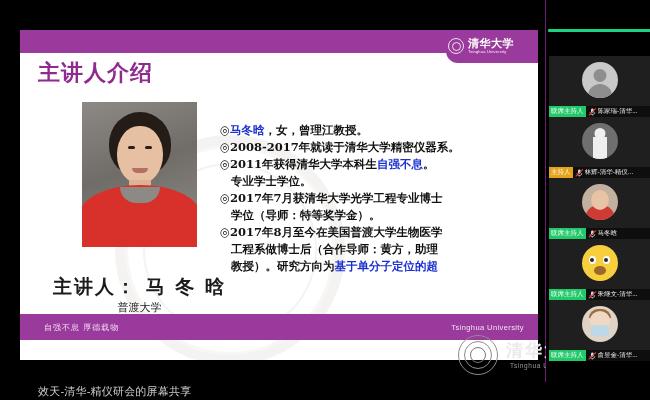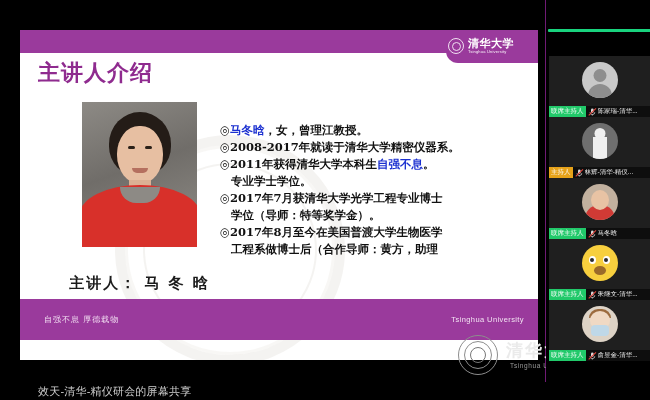--- a/index.html
+++ b/index.html
@@ -100,37 +100,37 @@
     transform:translateX(-50%);
     background:#d8302a; border-radius:52% 52% 0 0;
   }
   .ph-collar{
     position:absolute; left:50%; top:2px; transform:translateX(-50%);
     width:40px; height:16px; background:#8d8a85; border-radius:0 0 40px 40px;
   }
 
   
   .cap{ position:absolute; left:22px; width:195px; text-align:center; color:#1b1b1b; }
-  .cap1{ top:244px; font-family:"DejaVu Serif", serif; font-size:15px; font-weight:bold; letter-spacing:2px; }
+  .cap1{ top:244px; font-family:"DejaVu Serif", serif; font-size:19px; font-weight:bold; letter-spacing:2px; }
   .cap2{ top:270px; font-size:11px; }
   .cap3{ top:290px; font-size:11px; }
 
   
   .body-text{
     position:absolute; left:200px; top:92px; width:322px;
     font-family:"DejaVu Serif", serif;
     font-size:11.5px; line-height:17px; font-weight:bold; color:#111;
   }
   .body-text p{ text-indent:0; margin-bottom:0; }
   .body-text .ind{ padding-left:11px; }
   .hl{ color:#1a2fd0; }
 
   
   .slide-footer{
-    position:absolute; left:0; bottom:20px; width:100%; height:41px;
+    position:absolute; left:0; bottom:20px; width:100%; height:26px;
     background:#9a3a9c; display:flex; align-items:center;
   }
   .motto{ margin-left:24px; color:#f3dff3; font-size:8px; letter-spacing:1px; }
   .tsu-en{ margin-left:auto; margin-right:14px; color:#f3e3f3; font-size:7.5px; letter-spacing:.4px;}
 
   
   #bottom-logos{
     position:absolute; right:0; bottom:22px; width:200px; height:46px;
     display:flex; align-items:center; gap:8px;
   }
@@ -288,20 +288,21 @@
 
       <div class="body-text" id="bullets">
           <p><span>◎</span><span class="hl">马冬晗</span><span>，女，曾理江教授。</span></p>
           <p><span>◎</span><span>2008-2017年就读于清华大学精密仪器系。</span></p>
           <p><span>◎</span><span>2011年获得清华大学本科生</span><span class="hl">自强不息</span><span>。</span></p>
           <p class="ind"><span>专业学士学位。</span></p>
           <p><span>◎</span><span>2017年7月获清华大学光学工程专业博士</span></p>
           <p class="ind"><span>学位（导师：特等奖学金）。</span></p>
           <p><span>◎</span><span>2017年8月至今在美国普渡大学生物医学</span></p>
           <p class="ind"><span>工程系做博士后（合作导师：黄方，助理</span></p>
+          <p class="ind"><span>教授）。研究方向为</span><span class="hl">基于单分子定位的超</span></p>
         </div>
 
       <div class="slide-footer">
         <span class="motto">自强不息  厚德载物</span>
         <span class="tsu-en">Tsinghua University</span>
       </div>
 
     </div>
   </div>
 

